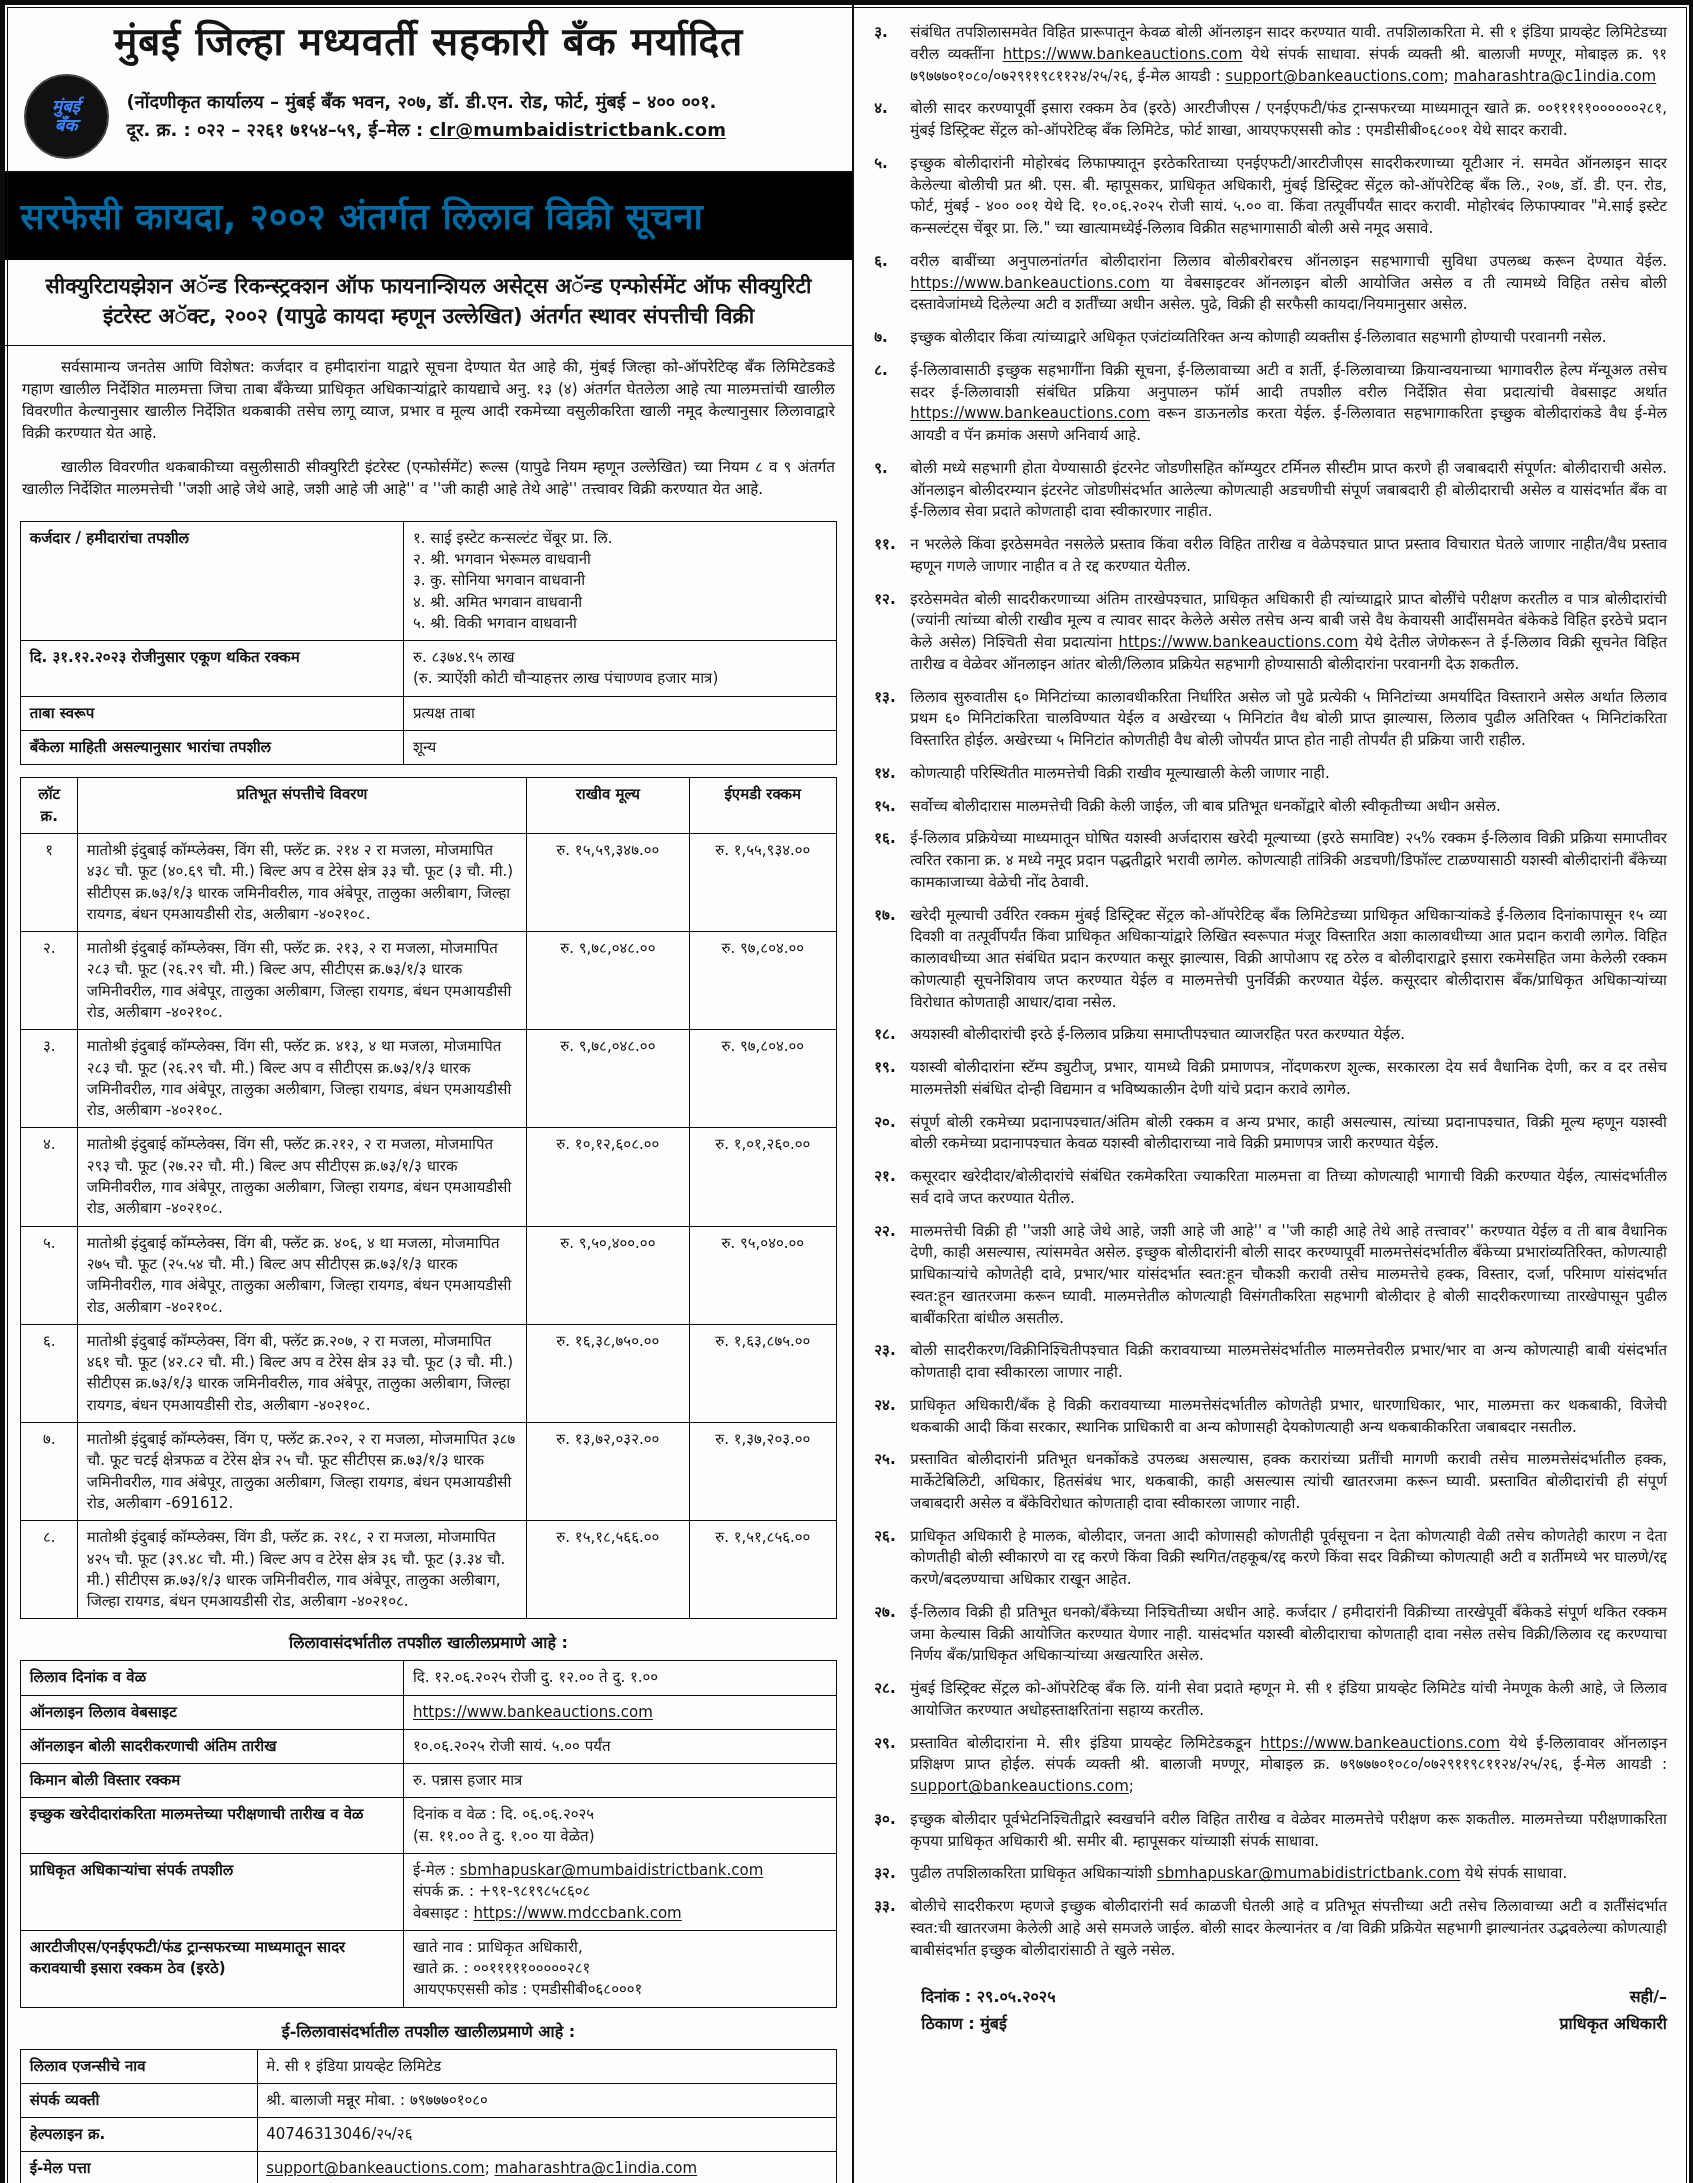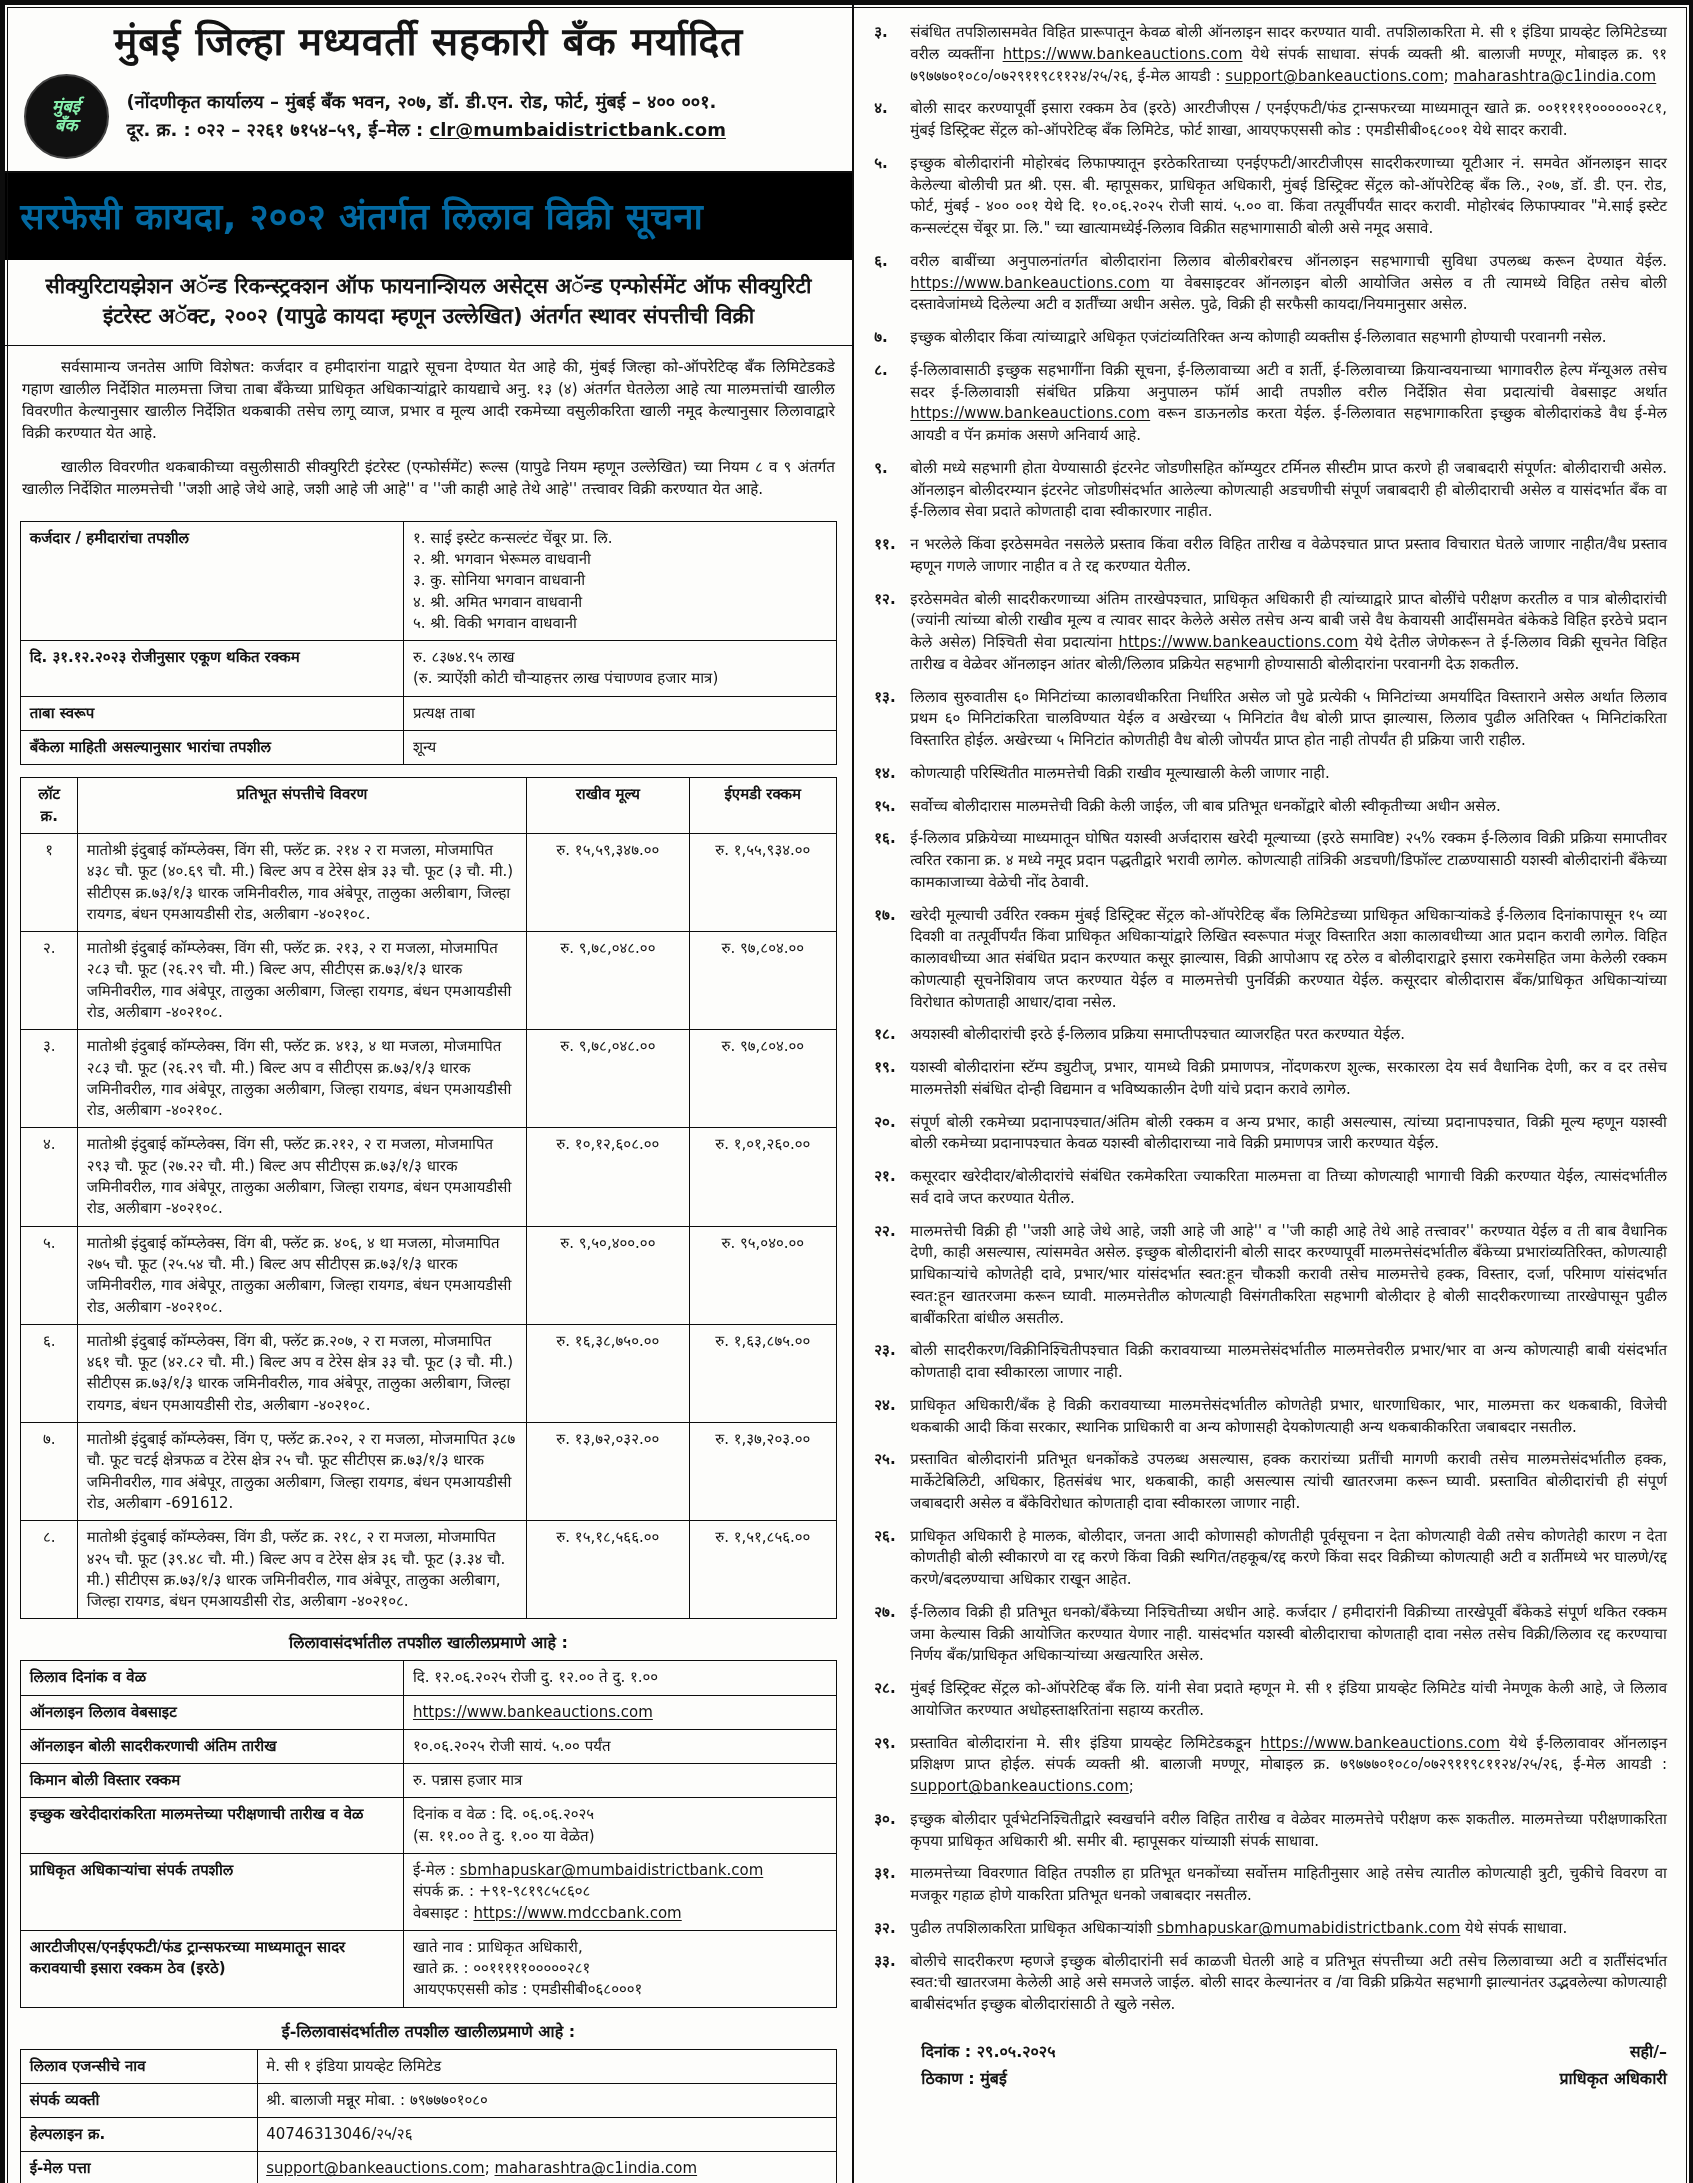--- a/index.html
+++ b/index.html
@@ -9,21 +9,21 @@
     display:flex;font-family:"DejaVu Sans","Liberation Sans",sans-serif;color:#141414;
   }
   .col{box-sizing:border-box;}
   .left-col{width:849px;border-right:2.5px solid #0d0d0d;padding-bottom:8.5px;}
   .right-col{flex:1;padding:17px 22px 13.6px 20.3px;font-size:15px;line-height:1.42;}
 
   
   .header-box{border-bottom:2.5px solid #0d0d0d;padding:15.2px 18.6px 12px 18.6px;position:relative;}
   .bank-name{font-size:39px;font-weight:bold;text-align:center;letter-spacing:0.8px;line-height:1.15;}
   .header-sub{display:flex;align-items:center;margin-top:8.5px;}
-  .logo{width:81px;height:81px;border-radius:50%;background:#111;color:#86efac;flex:0 0 81px;
+  .logo{width:81px;height:81px;border-radius:50%;background:#111;color:#3b82f6;flex:0 0 81px;
         display:flex;flex-direction:column;align-items:center;justify-content:center;
         font-size:17px;font-style:italic;font-weight:bold;border:2.5px solid #444;line-height:1.1;}
   .addr{flex:1;padding-left:18px;font-weight:bold;font-size:18px;line-height:1.55;}
   
   .banner{background:#000;color:#0369a1;font-weight:bold;font-size:36px;text-align:left;
           padding:18.6px 15.2px 20.3px 15.2px;letter-spacing:0.4px;}
   
   .subtitle{border-bottom:1.7px solid #0d0d0d;padding:12px 17px 13.6px 17px;text-align:center;
             font-weight:bold;font-size:21px;line-height:1.4;}
   .paras{padding:10.2px 17px 1.7px 17px;font-size:15.2px;line-height:1.45;text-align:justify;}
@@ -391,24 +391,20 @@
         <div class="term">
           <span class="num">२९.</span>
           <span class="txt">प्रस्तावित बोलीदारांना मे. सी१ इंडिया प्रायव्हेट लिमिटेडकडून <u>https://www.bankeauctions.com</u> येथे ई-लिलावावर ऑनलाइन प्रशिक्षण प्राप्त होईल.  संपर्क व्यक्ती श्री. बालाजी मण्णूर, मोबाइल क्र. ७९७७७०१०८०/०७२९११९८११२४/२५/२६, ई-मेल आयडी : <u>support@bankeauctions.com</u>;</span>
         </div>
 
         <div class="term">
           <span class="num">३०.</span>
           <span class="txt">इच्छुक बोलीदार पूर्वभेटनिश्चितीद्वारे स्वखर्चाने वरील विहित तारीख व वेळेवर मालमत्तेचे परीक्षण  करू शकतील. मालमत्तेच्या परीक्षणाकरिता कृपया प्राधिकृत अधिकारी श्री. समीर बी. म्हापूसकर यांच्याशी संपर्क साधावा.</span>
         </div>
 
-        <div class="term">
-          <span class="num">३१.</span>
-          <span class="txt">मालमत्तेच्या विवरणात विहित तपशील हा प्रतिभूत  धनकोंच्या सर्वोत्तम माहितीनुसार आहे तसेच त्यातील कोणत्याही त्रुटी, चुकीचे विवरण वा मजकूर गहाळ होणे याकरिता प्रतिभूत धनको जबाबदार नसतील.</span>
-        </div>
 
         <div class="term">
           <span class="num">३२.</span>
           <span class="txt">पुढील तपशिलाकरिता प्राधिकृत अधिकाऱ्यांशी <u>sbmhapuskar@mumabidistrictbank.com</u> येथे संपर्क साधावा.</span>
         </div>
 
         <div class="term">
           <span class="num">३३.</span>
           <span class="txt">बोलीचे सादरीकरण म्हणजे इच्छुक बोलीदारांनी सर्व काळजी घेतली आहे व प्रतिभूत संपत्तीच्या अटी तसेच लिलावाच्या अटी व शर्तींसंदर्भात स्वत:ची खातरजमा केलेली आहे असे समजले जाईल. बोली सादर केल्यानंतर व /वा विक्री प्रक्रियेत सहभागी झाल्यानंतर उद्भवलेल्या कोणत्याही बाबीसंदर्भात इच्छुक बोलीदारांसाठी ते खुले नसेल.</span>
         </div>

